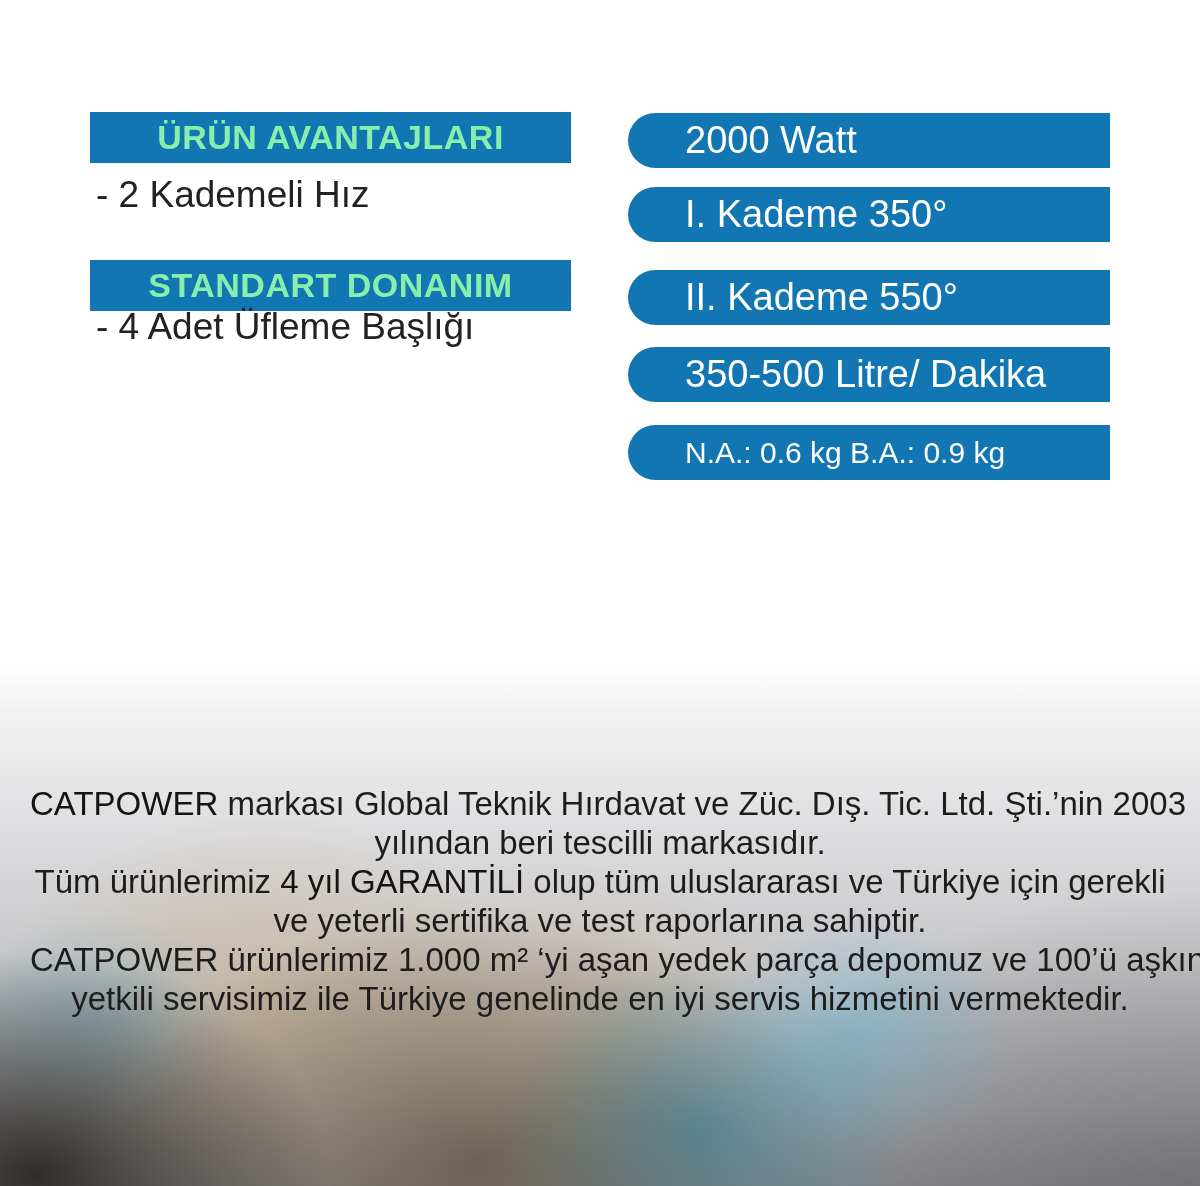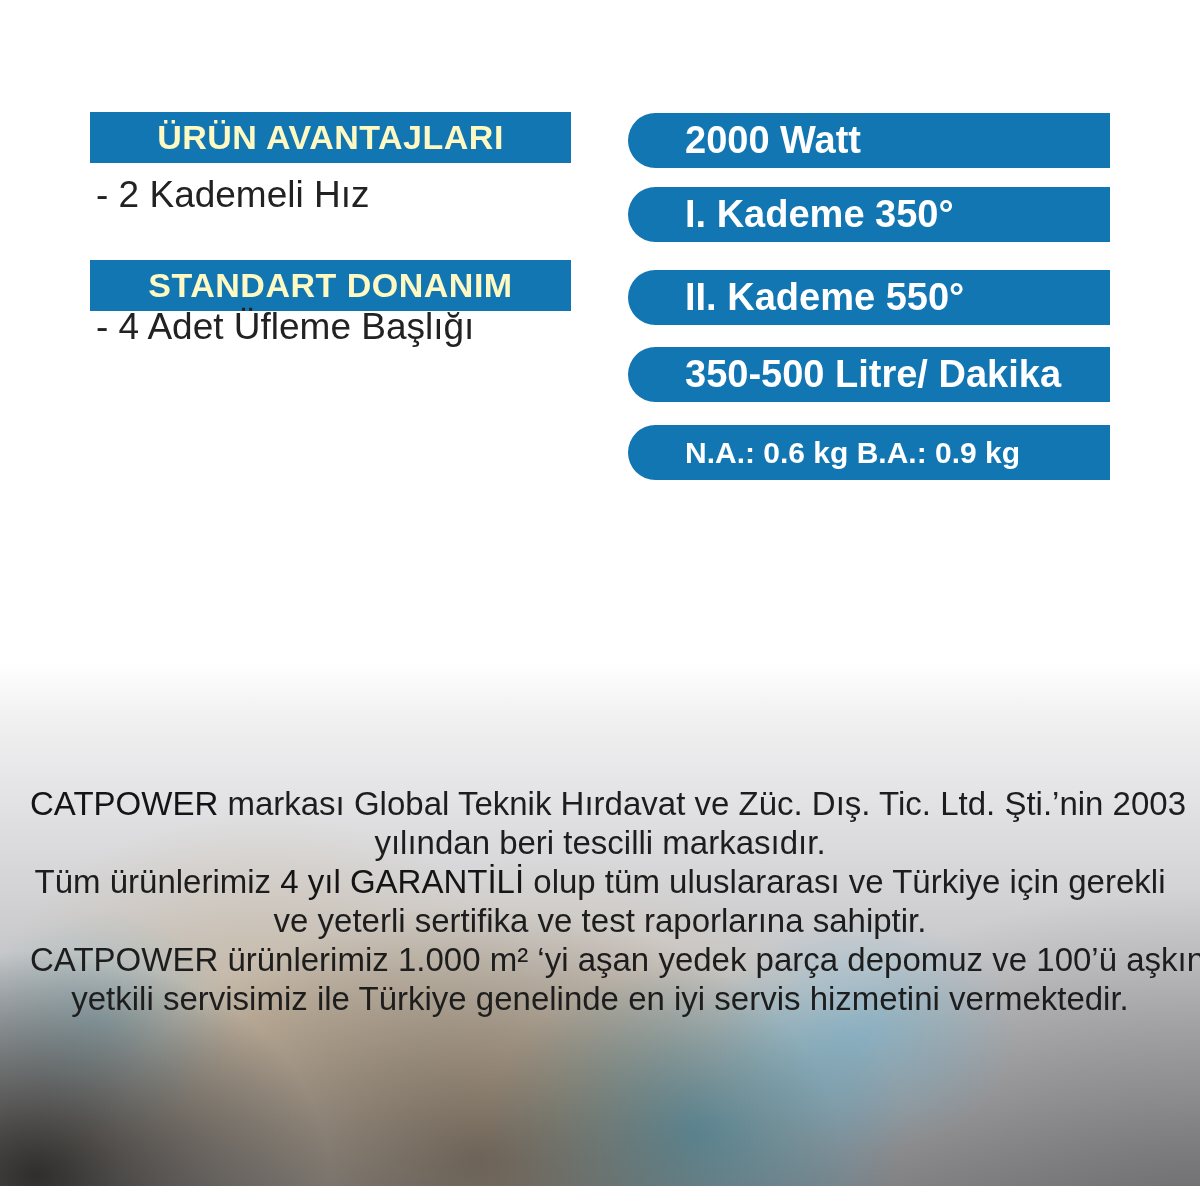--- a/index.html
+++ b/index.html
@@ -10,21 +10,21 @@
     background: #ffffff;
     font-family: "Liberation Sans", "DejaVu Sans", sans-serif;
     overflow: hidden;
   }
 
   
   .hdr-bar {
     position: absolute;
     left: 90px; width: 481px; height: 51px;
     background: var(--accent);
-    color: #fef9c3;
+    color: #86efac;
     font-weight: 700;
     font-size: 34px;
     letter-spacing: 0.5px;
     text-align: center;
     line-height: 51px;
   }
   #hdr1 { top: 112px; }
   #hdr2 { top: 242px; margin-top: 18px; }
 
   .bullet {
@@ -37,21 +37,21 @@
   #bullet1 { top: 174px; }
   #bullet2 { top: 306px; }
 
   
   .pill {
     position: absolute;
     left: 628px; width: 482px; height: 55px;
     background: var(--accent);
     border-radius: 28px 0 0 28px;
     color: #ffffff;
-    font-weight: 700;
+    font-weight: 400;
     font-size: 38px;
     line-height: 55px;
     padding-left: 57px;
     white-space: nowrap;
   }
   #pill1 { top: 113px; }
   #pill2 { top: 187px; }
   #pill3 { top: 270px; }
   #pill4 { top: 347px; }
   #pill5 { top: 425px; font-size: 30px; }

